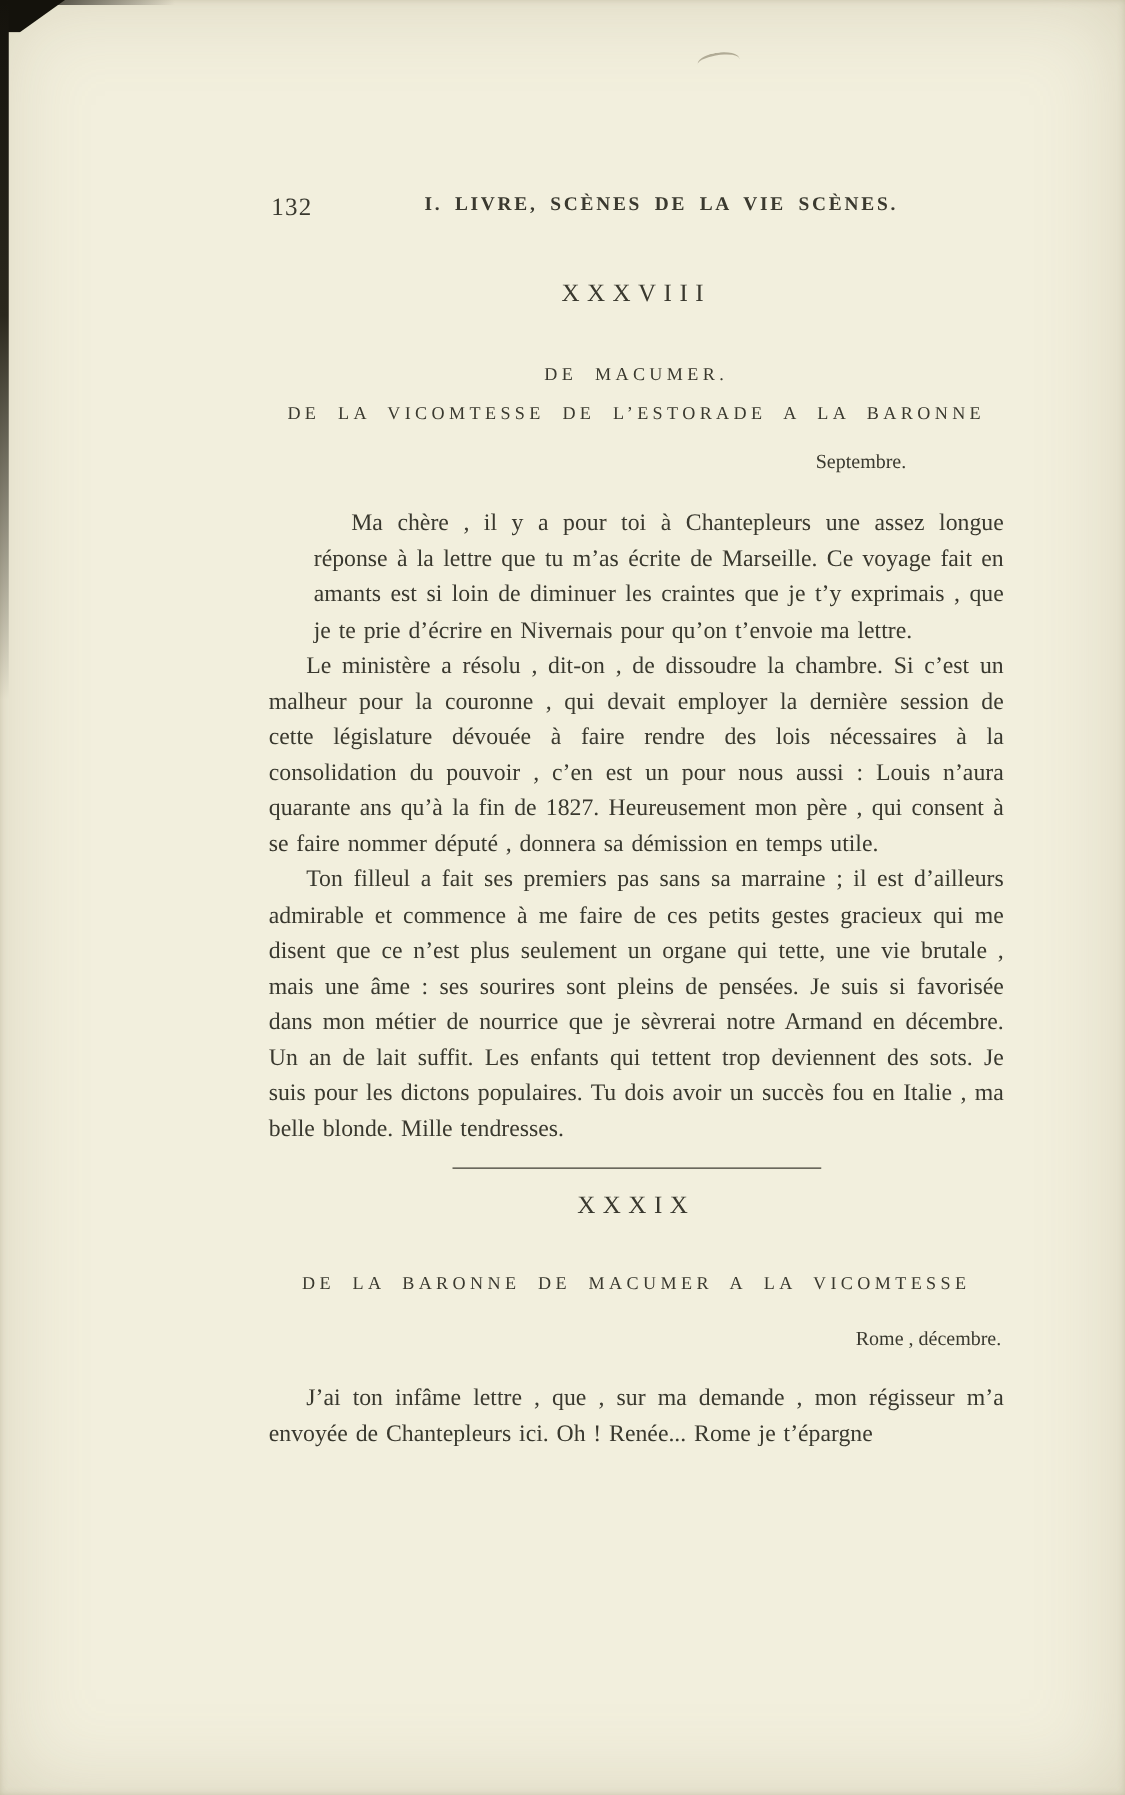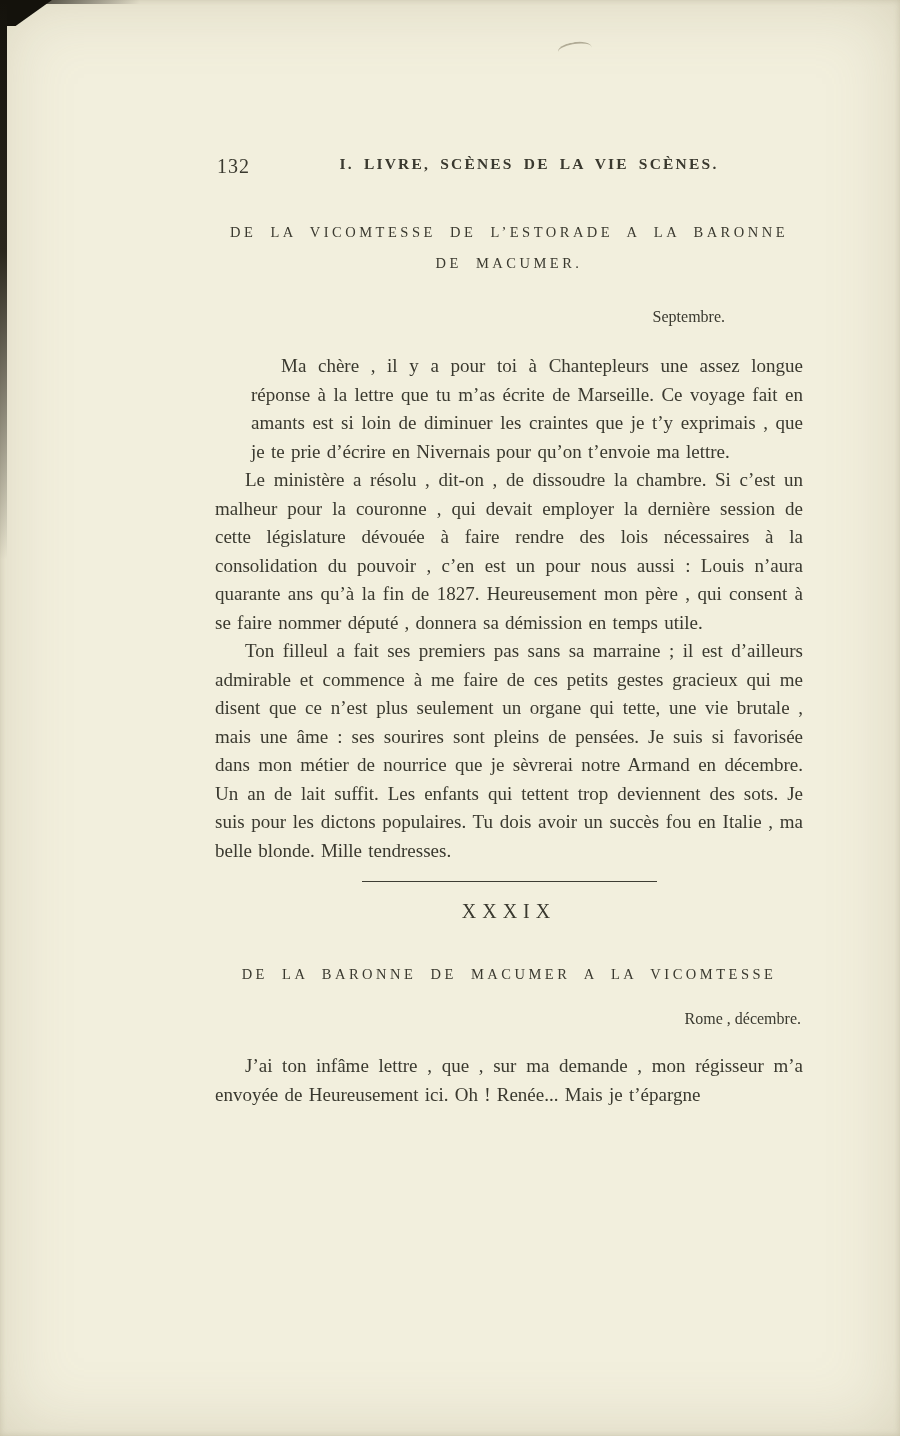--- a/index.html
+++ b/index.html
@@ -76,21 +76,21 @@
   }
   .letterhead {
     margin-top: 38px;
     text-align: center;
     font-size: 14.5px;
     letter-spacing: 3.5px;
     word-spacing: 7px;
     line-height: 31px;
   }
   .dateline {
-    margin-top: 27px;
+    margin-top: 12px;
     text-align: right;
     font-size: 16px;
     line-height: 22px;
   }
   .dateline.dl1 { padding-right: 78px; }
   .dateline.dl2 { padding-right: 2px; }
   .body-para {
     margin: 0;
     font-size: 19px;
     line-height: 28.5px;
@@ -121,35 +121,36 @@
   <div class="squiggle"></div>
 
   <div class="content">
 
     <div class="header-row">
       <span class="page-num">132</span>
       <span class="running">I. LIVRE, SCÈNES DE LA VIE SCÈNES.</span>
     </div>
 
     <section>
+      <h2 class="chapnum">XXXVIII</h2>
       <div class="letterhead">
+        <div>DE MACUMER.</div>
         <div>DE LA VICOMTESSE DE L’ESTORADE A LA BARONNE</div>
-        <div>DE MACUMER.</div>
       </div>
       <div class="dateline dl1">Septembre.</div>
       <p class="body-para first-para">Ma chère , il y a pour toi à Chantepleurs une assez longue réponse à la lettre que tu m’as écrite de Marseille. Ce voyage fait en amants est si loin de diminuer les craintes que je t’y exprimais , que je te prie d’écrire en Nivernais pour qu’on t’envoie ma lettre.</p>
       <p class="body-para">Le ministère a résolu , dit-on , de dissoudre la chambre. Si c’est un malheur pour la couronne , qui devait employer la dernière session de cette législature dévouée à faire rendre des lois nécessaires à la consolidation du pouvoir , c’en est un pour nous aussi : Louis n’aura quarante ans qu’à la fin de 1827. Heureusement mon père , qui consent à se faire nommer député , donnera sa démission en temps utile.</p>
       <p class="body-para">Ton filleul a fait ses premiers pas sans sa marraine ; il est d’ailleurs admirable et commence à me faire de ces petits gestes gracieux qui me disent que ce n’est plus seulement un organe qui tette, une vie brutale , mais une âme : ses sourires sont pleins de pensées. Je suis si favorisée dans mon métier de nourrice que je sèvrerai notre Armand en décembre. Un an de lait suffit. Les enfants qui tettent trop deviennent des sots. Je suis pour les dictons populaires. Tu dois avoir un succès fou en Italie , ma belle blonde. Mille tendresses.</p>
     </section>
 
     <div class="divider"></div>
 
     <section>
       <h2 class="chapnum letter2-num">XXXIX</h2>
       <div class="letterhead letter2-head">
         <div>DE LA BARONNE DE MACUMER A LA VICOMTESSE</div>
       </div>
       <div class="dateline dl2 letter2-date">Rome , décembre.</div>
-      <p class="body-para letter2-para">J’ai ton infâme lettre , que , sur ma demande , mon régisseur m’a envoyée de Heureusement ici. Oh ! Renée... Mais je t’épargne</p>
+      <p class="body-para letter2-para">J’ai ton infâme lettre , que , sur ma demande , mon régisseur m’a envoyée de Chantepleurs ici. Oh ! Renée... Rome je t’épargne</p>
     </section>
 
   </div>
 </div>
 
 </body></html>

